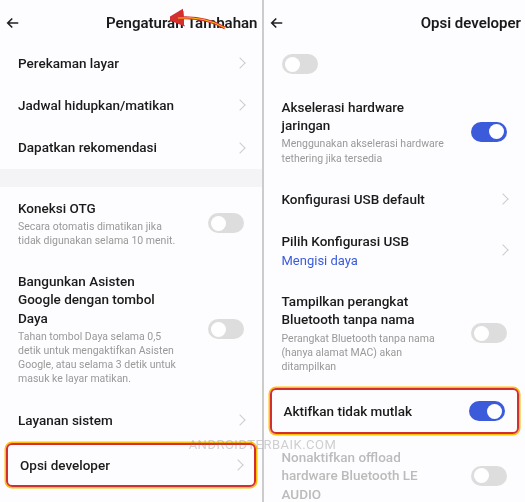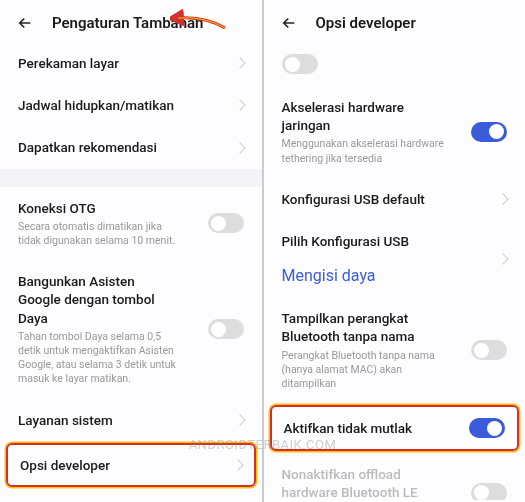--- a/index.html
+++ b/index.html
@@ -1,28 +1,28 @@
 <!DOCTYPE html>
 <html><head>
 <meta charset="utf-8">
 <style>
 * { margin: 0; padding: 0; box-sizing: border-box; }
 body { font-family: -apple-system, BlinkMacSystemFont, "Segoe UI", Roboto, sans-serif; background: #e8e8e8; width: 525px; height: 502px; overflow: hidden; position: relative; }
 .container { display: flex; width: 100%; height: 100%; }
 .pane { background: #fdfdff; flex: 1; overflow: hidden; position: relative; }
 .pane.left { border-right: 2px solid #ccc; }
-.header { display: flex; align-items: center; padding: 14px 16px 10px; gap: 18px; }
+.header { display: flex; align-items: center; padding: 14px 4px 10px; gap: 18px; justify-content: space-between; }
 .back-icon { width: 18px; height: 18px; display: flex; align-items: center; justify-content: center; }
 .title { font-size: 15px; font-weight: 600; color: #1a1a1a; }
 .row { padding: 12px 18px; display: flex; align-items: center; justify-content: space-between; gap: 27px; position: relative; }
 .row-text { flex: 1; }
 .row-label { font-size: 13.5px; font-weight: 500; color: #1a1a1a; line-height: 1.35; }
 .row-label.disabled { color: #bbb; }
 .row-desc { font-size: 10.5px; color: #999; margin-top: 3px; line-height: 1.35; }
-.row-value { font-size: 16px; color: #3b5bdb; margin-top: 16px; }
+.row-value { font-size: 13px; color: #3b5bdb; margin-top: 3px; }
 .chevron { width: 8px; height: 8px; border-top: 1.5px solid #ccc; border-right: 1.5px solid #ccc; transform: rotate(45deg); flex-shrink: 0; }
 .toggle { width: 36px; height: 20px; border-radius: 10px; position: relative; flex-shrink: 0; }
 .toggle.on { background: #3b5bdb; }
 .toggle.off { background: #ddd; }
 .toggle::after { content: ""; position: absolute; width: 15px; height: 15px; border-radius: 50%; background: #fff; top: 2.5px; }
 .toggle.on::after { right: 3px; }
 .toggle.off::after { left: 3px; }
 .section-gap { height: 18px; background: #f4f4f6; }
 .highlight { border: 2.5px solid #d32f2f; border-radius: 6px; box-shadow: 0 0 0 1.5px #ffc107; margin: 2px 6px; padding: 11px 12px; }
 .arrow-annot { position: absolute; pointer-events: none; }

